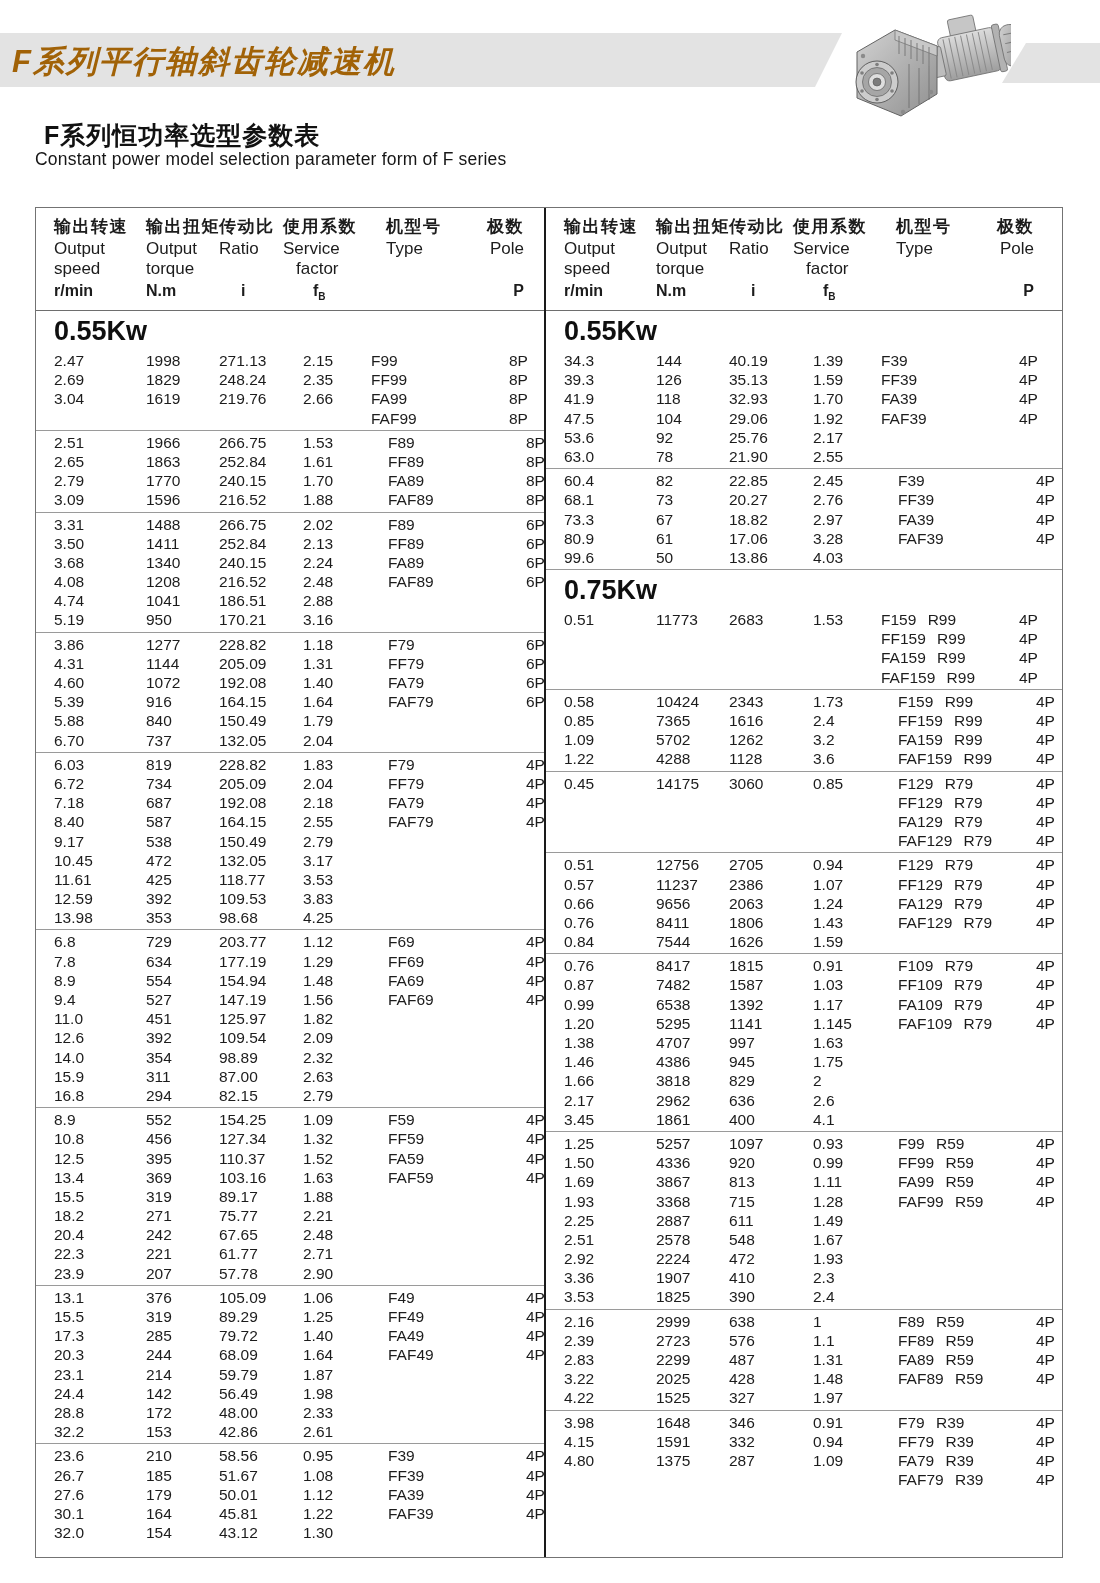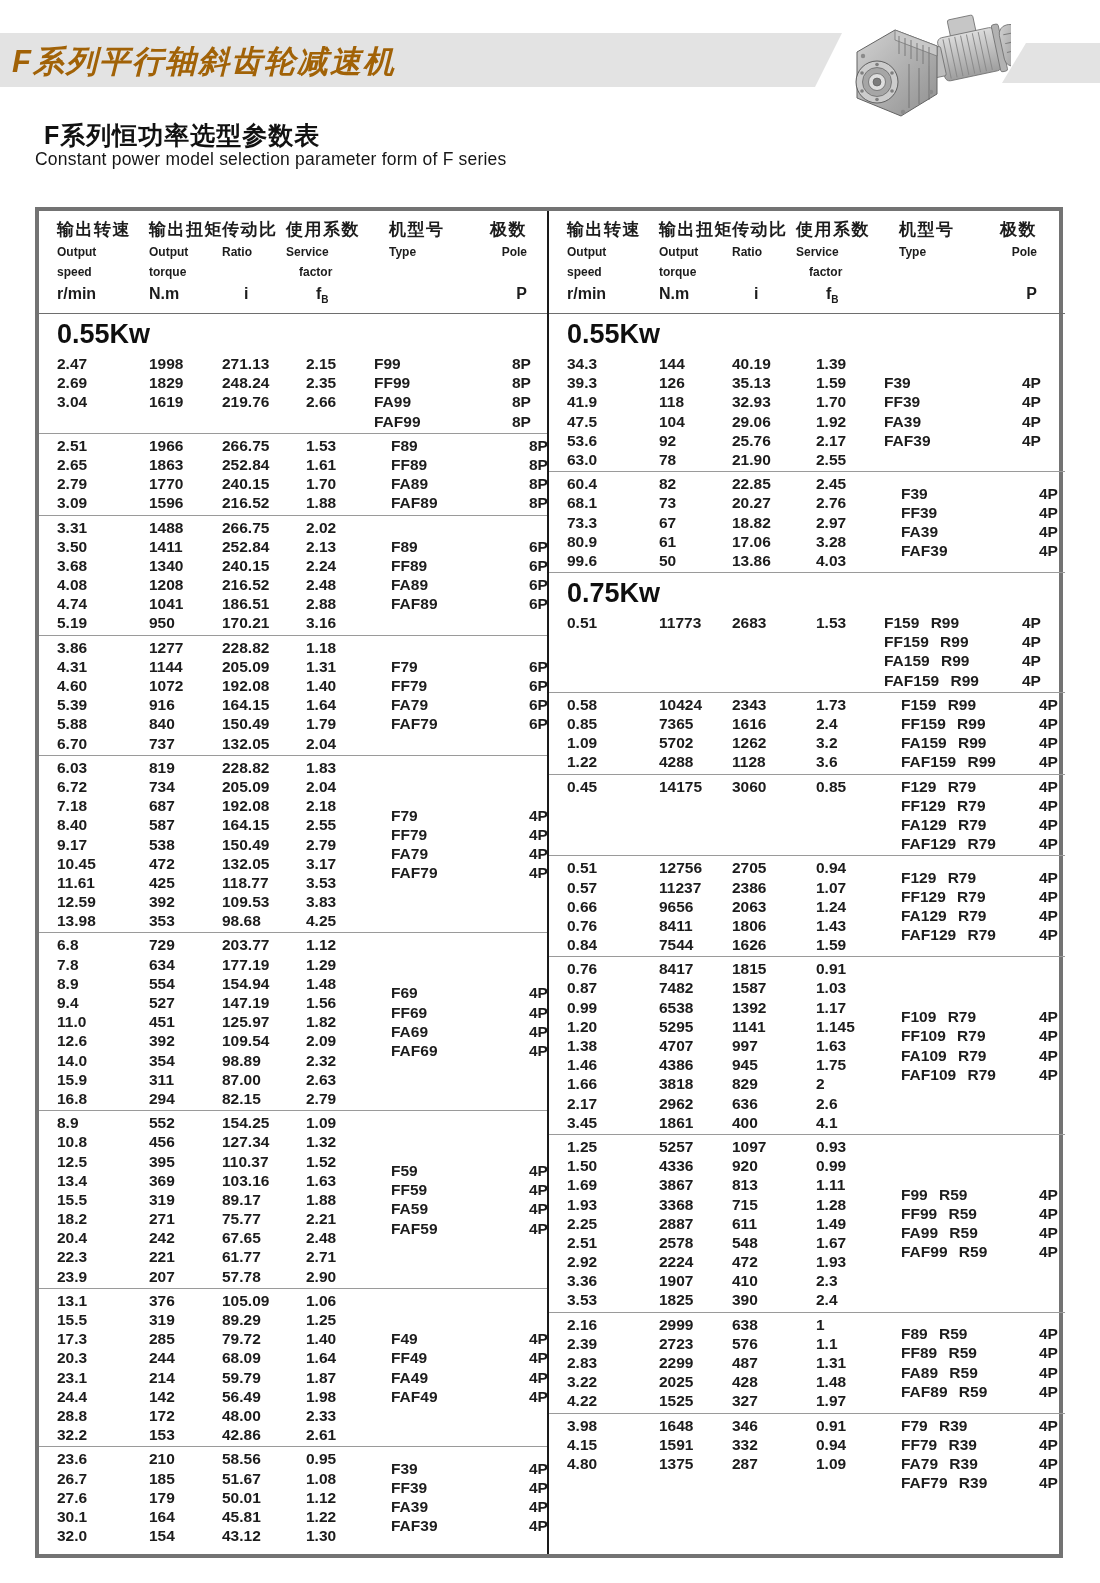--- a/index.html
+++ b/index.html
@@ -30,51 +30,51 @@
     position:absolute;left:35px;top:110px;margin:9px;
     font-size:25px;font-weight:bold;color:#111;letter-spacing:1px;
   }
   .page-title-en{
     position:absolute;left:35px;top:149px;
     font-size:17.5px;font-weight:normal;color:#161616;letter-spacing:.2px;
   }
   
   .param-table{
     position:absolute;left:35px;top:207px;width:1028px;height:1351px;
-    border:4px solid #737373;display:flex;box-sizing:border-box;
+    border:1px solid #737373;display:flex;box-sizing:border-box;
   }
   .half{position:relative;width:508px;flex:none;}
   .half.left{border-right:2px solid #1a1a1a;}
   .half.right{width:516px;}
   
   .thead{position:relative;height:102px;border-bottom:1px solid #6e6e6e;}
   .hc{position:absolute;top:7px;}
   .hc span{display:block;white-space:nowrap;}
   .hc .zh{font-size:17px;font-weight:bold;letter-spacing:1.5px;line-height:24px;height:24px;}
-  .hc .en{font-size:12px;font-weight:bold;line-height:20px;height:20px;}
+  .hc .en{font-size:17px;font-weight:normal;line-height:20px;height:20px;}
   .hc .unit{font-size:16px;font-weight:bold;line-height:23px;height:23px;}
   .hc .unit sub{font-size:10px;}
   .hc-speed{left:18px;}
   .hc-torque{left:110px;}
   .hc-ratio{left:183px;}
   .hc-ratio .unit{padding-left:22px;}
   .hc-factor{left:247px;}
   .hc-factor .en2{padding-left:13px;}
   .hc-factor .unit{padding-left:30px;}
   .hc-type{left:350px;}
   .hc-pole{left:428px;width:60px;text-align:right;}
   
   .col-body{position:relative;}
   .section-label{
     height:33px;padding:5px 0 0 18px;
     font-size:27px;font-weight:bold;color:#0f0f0f;
     border-top:1px solid #9a9a9a;
   }
   .col-body > :first-child{border-top:none;}
-  .group{display:flex;align-items:center;padding:2px 0;font-weight:bold;}
+  .group{display:flex;align-items:flex-start;padding:2px 0;}
   .group + .group{border-top:1px solid #9a9a9a;gap:17px;}
   .section-label + .group{border-top:none;}
   .nums{width:335px;flex:none;padding-left:18px;box-sizing:border-box;align-self:flex-start;}
   .nrow{display:flex;height:19.2px;line-height:19.2px;font-size:15.5px;}
   .cell{display:block;white-space:nowrap;}
   .c-speed{width:92px;}
   .c-torque{width:73px;}
   .c-ratio{width:84px;}
   .c-factor{flex:1;}
   .types{flex:1;display:flex;flex-direction:column;justify-content:center;}

